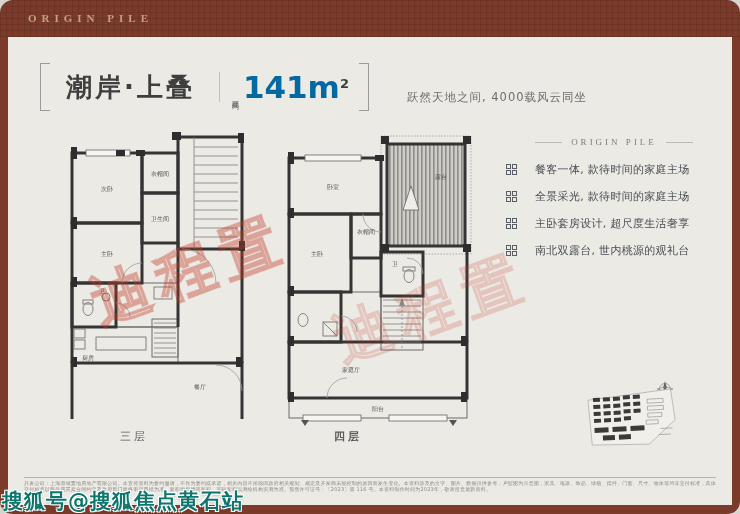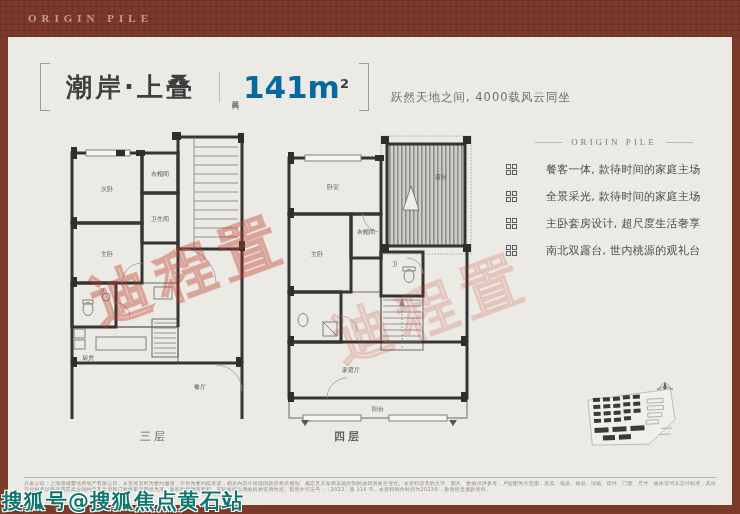--- a/index.html
+++ b/index.html
@@ -1,44 +1,44 @@
 <!DOCTYPE html>
 <html><head>
 <meta charset="utf-8">
 <style>
   html,body{margin:0;padding:0;background:#d8d5cf;}
   #canvas{position:relative;width:740px;height:514px;background:#eceae4;overflow:hidden;
-          font-family:"DejaVu Sans","Liberation Sans",sans-serif;}
+          font-family:"DejaVu Sans","Liberation Sans",sans-serif;border-radius:13px;}
   
   .band-top{position:absolute;left:0;top:0;width:740px;height:37px;background:#7b3a2a;
     background-image:repeating-linear-gradient(0deg,rgba(0,0,0,.10) 0 1px,transparent 1px 6px),
                      repeating-linear-gradient(90deg,rgba(0,0,0,.10) 0 1px,transparent 1px 6px);}
   .border-left{position:absolute;left:0;top:37px;bottom:0;width:8px;background:#7b3a2a;}
   .border-right{position:absolute;right:0;top:37px;bottom:0;width:8px;background:#7b3a2a;}
   .border-bottom{position:absolute;left:0;bottom:0;width:740px;height:9px;background:#7b3a2a;}
   .logo{position:absolute;left:28px;top:0;height:37px;line-height:37px;color:#c6a183;
         font-family:"Liberation Serif","DejaVu Serif",serif;font-size:11px;letter-spacing:5px;font-weight:600;}
   
   .title-row{position:absolute;left:40px;top:63px;display:flex;align-items:center;height:48px;text-align:right;}
   .bracket{width:9px;align-self:stretch;border:1px solid #9b9b9b;}
   .bracket.l{border-right:none;}
   .bracket.r{border-left:none;}
   .title-name{font-size:26px;font-weight:700;color:#3e3e3e;letter-spacing:3px;padding:0 14px 0 16px;}
   .title-divider{width:1px;height:30px;background:#c2bfb8;margin:0 10px;}
   .area-wrap{display:flex;align-items:flex-end;padding-right:10px;}
   .area-prefix{writing-mode:vertical-rl;font-size:7px;color:#6b6b6b;letter-spacing:1px;margin:0 3px 5px 0;}
   .area-value{font-size:31px;font-weight:700;color:#0369a1;line-height:1;}
   .area-sup{font-size:13px;font-weight:700;color:#3e3e3e;position:relative;top:-12px;}
-  .subtitle{margin-left:22px;align-self:flex-end;padding-bottom:6px;font-size:11.5px;color:#6e6e6e;letter-spacing:1px;white-space:nowrap;}
+  .subtitle{margin-left:38px;align-self:flex-end;padding-bottom:6px;font-size:11.5px;color:#6e6e6e;letter-spacing:1px;white-space:nowrap;}
   
   .features{position:absolute;left:506px;top:137px;width:216px;}
   .f-header{display:flex;align-items:center;justify-content:center;gap:9px;margin-bottom:15px;}
   .f-line{width:27px;height:1px;background:#bdbab3;}
   .f-title{font-size:9px;letter-spacing:3px;color:#7f7d78;font-family:"Liberation Serif","DejaVu Serif",serif;}
-  .f-item{display:flex;align-items:flex-start;gap:29px;margin-bottom:12px;}
+  .f-item{display:flex;align-items:flex-start;gap:18px;margin-bottom:12px;}
   .f-icon{flex:0 0 11px;margin-top:2px;}
   .f-text{font-size:11px;color:#484d54;letter-spacing:.3px;white-space:nowrap;}
   
   .plan{position:absolute;}
   .plan-label{position:absolute;font-size:11px;color:#5c5c5c;letter-spacing:3px;}
   svg text.lbl{font-size:6px;fill:#555;text-anchor:middle;font-family:inherit;}
   
   .stamp{position:absolute;font-size:58px;font-weight:700;letter-spacing:10px;white-space:nowrap;
          color:rgba(192,58,42,.10);-webkit-text-stroke:1.5px rgba(192,58,42,.34);
          transform:rotate(-20deg);pointer-events:none;}
@@ -197,21 +197,21 @@
     <text class="lbl" x="49" y="60">次卧</text>
     <text class="lbl" x="102" y="45">衣帽间</text>
     <text class="lbl" x="102" y="90">卫生间</text>
     <text class="lbl" x="49" y="125">主卧</text>
     <text class="lbl" x="44" y="162">卫</text>
     <text class="lbl" x="30" y="229">厨房</text>
     <text class="lbl" x="142" y="258">餐厅</text>
     <text class="lbl" x="70" y="302">客厅</text>
     <text class="lbl" x="100" y="370">阳台</text>
   </svg>
-  <div class="plan-label" style="left:140px;top:429px;">三层</div>
+  <div class="plan-label" style="left:120px;top:429px;">三层</div>
 
   <svg class="plan" style="left:281px;top:134px;" width="200" height="292" viewBox="0 0 200 292">
     <defs>
       <pattern id="hatch" width="4" height="4" patternUnits="userSpaceOnUse">
         <rect width="4" height="4" fill="#cfcdc8"></rect>
         <rect width="1.6" height="4" fill="#8f8d88"></rect>
       </pattern>
     </defs>
 
     <rect x="100" y="2" width="90" height="118" fill="none" stroke="#999" stroke-width="0.8" stroke-dasharray="1.5 1.5"></rect>

